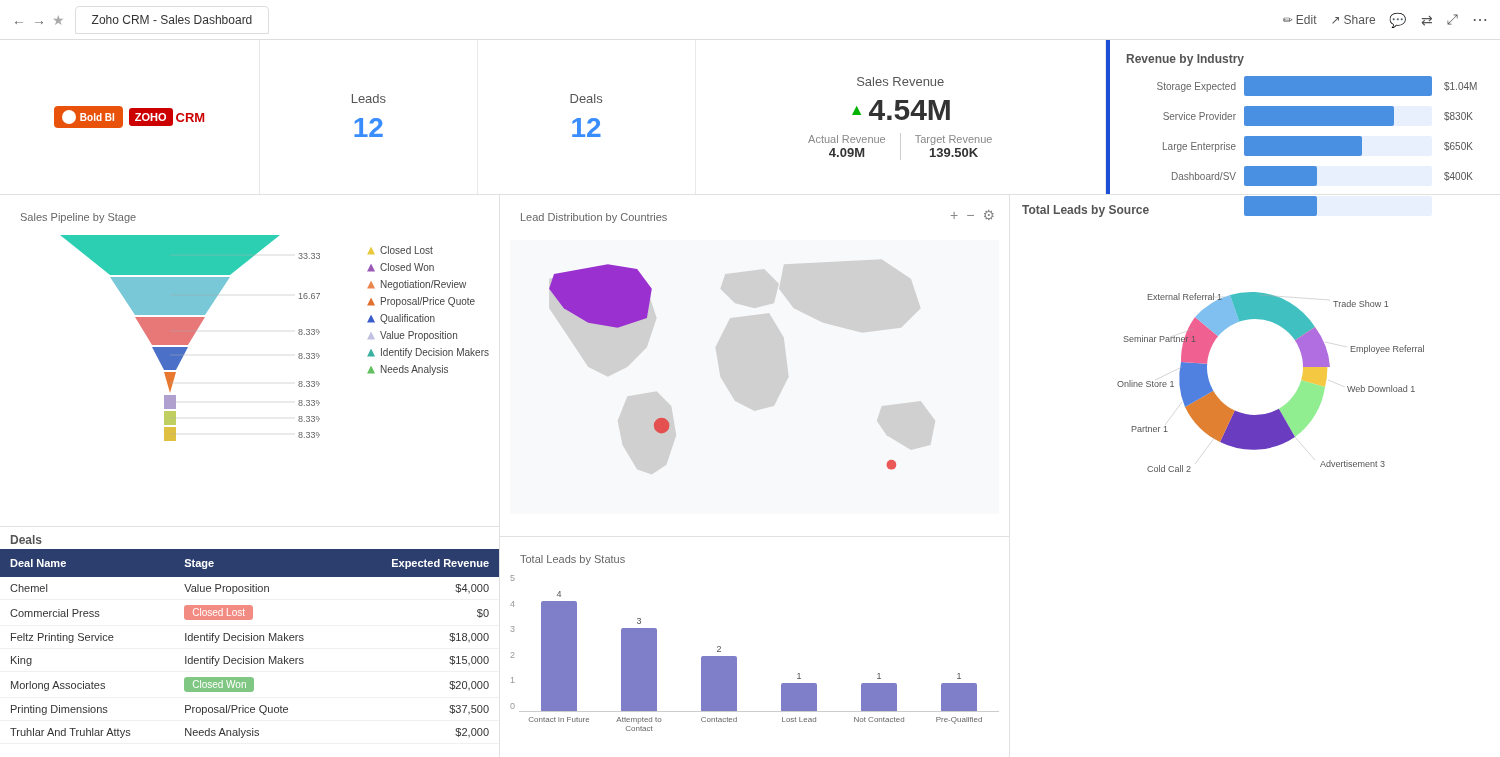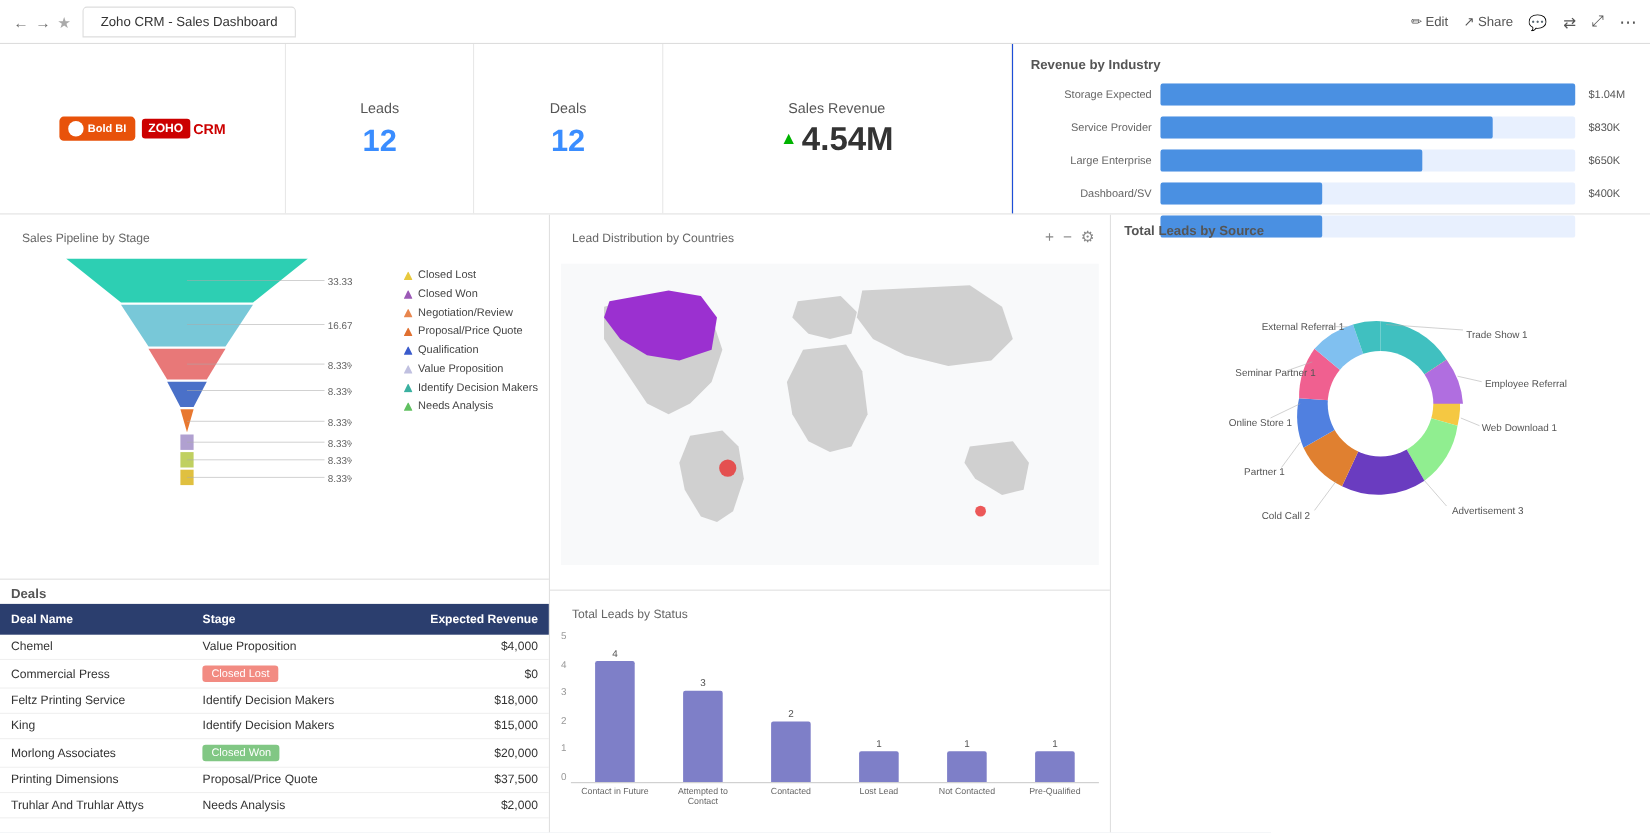--- a/index.html
+++ b/index.html
@@ -75,23 +75,23 @@
     .revenue-main { font-size: 30px; font-weight: bold; color: #333; display: flex; align-items: center; gap: 4px; }
     .revenue-arrow-up { color: #00b300; font-size: 16px; }
     .revenue-sub { display: flex; gap: 0; font-size: 12px; color: #555; margin-top: 6px; }
     .revenue-sub-item { display: flex; flex-direction: column; align-items: center; padding: 0 14px; }
     .revenue-sub-label { font-size: 11px; color: #888; }
     .revenue-sub-value { font-size: 13px; font-weight: 600; color: #333; }
     .rev-divider { width: 1px; background: #ccc; }
     
     
     .industry-panel {
-      width: 580px;
+      width: 394px;
       padding: 12px 16px;
-      border-left: 1px solid #1d4ed8;
+      border-left: 4px solid #1d4ed8;
     }
     .panel-title { font-size: 12px; font-weight: 600; color: #555; margin-bottom: 10px; }
     
     
     .main-content {
       display: flex;
       flex: 1;
       overflow: hidden;
     }
     
@@ -241,20 +241,31 @@
     <div class="kpi-card">
       <div class="kpi-title">Deals</div>
       <div class="kpi-value">12</div>
     </div>
 
     <div class="revenue-card">
       <div class="revenue-title">Sales Revenue</div>
       <div class="revenue-main">
         <span class="revenue-arrow-up">▲</span>
         <span>4.54M</span>
+      </div>
+      <div class="revenue-sub">
+        <div class="revenue-sub-item">
+          <span class="revenue-sub-label">Actual Revenue</span>
+          <span class="revenue-sub-value">4.09M</span>
+        </div>
+        <div class="rev-divider"></div>
+        <div class="revenue-sub-item">
+          <span class="revenue-sub-label">Target Revenue</span>
+          <span class="revenue-sub-value">139.50K</span>
+        </div>
       </div>
     </div>
 
     <div class="industry-panel">
       <div class="panel-title">Revenue by Industry</div>
       <div class="bar-chart-container" id="industry-bars">
       <div class="bar-row">
     <div class="bar-label">Storage Expected</div>
     <div class="bar-track">
       <div class="bar-fill" style="width:100%;"></div>

